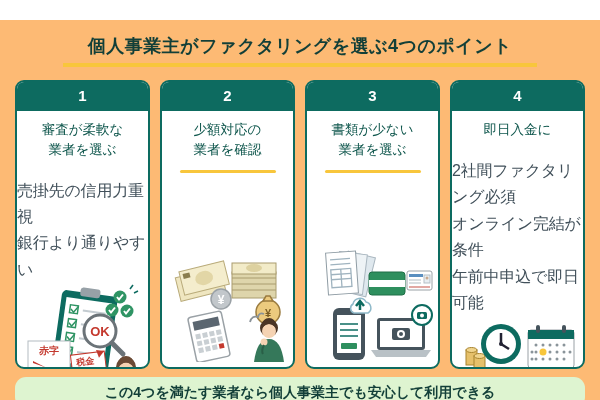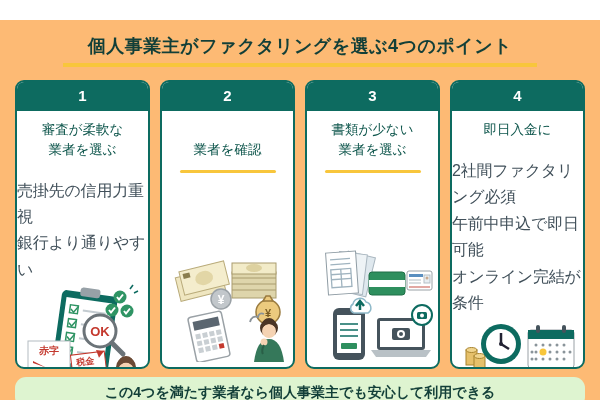--- a/index.html
+++ b/index.html
@@ -143,21 +143,21 @@
             <path d="M99 98 l4 5 l4 -5 z" fill="#fff"></path>
             <circle cx="88" cy="104" r="3.5" fill="#f5d3b3"></circle>
           </g>
         </svg>
       </div>
     </div>
 
     <div class="card">
       <div class="card-header">2</div>
       <div class="card-title">
-        <br>
+        <span>少額対応の</span><br>
         <span>業者を確認</span>
       </div>
       <div class="card-divider"></div>
       <div class="card-illus">
         <svg width="120" height="120" viewBox="0 0 120 120">
 
           <g transform="rotate(-14 32 36)">
             <rect x="8" y="30" width="46" height="24" fill="#efe6c0" stroke="#b9ab7a"></rect>
             <rect x="13" y="25" width="46" height="24" fill="#f4edcd" stroke="#b9ab7a"></rect>
             <ellipse cx="36" cy="37" rx="9" ry="7" fill="#e2d6a6"></ellipse>
@@ -287,22 +287,22 @@
     </div>
 
     <div class="card">
       <div class="card-header">4</div>
       <div class="card-title">
         <span>即日入金に</span><br>
       </div>
       <div class="card-divider"></div>
       <div class="card-body">
         <div>2社間ファクタリング必須</div>
+        <div>オンライン完結が条件</div>
         <div>午前中申込で即日可能</div>
-        <div>オンライン完結が条件</div>
       </div>
       <div class="card-illus">
         <svg width="120" height="120" viewBox="0 0 120 120">
 
           <g>
             <rect x="8" y="34" width="11" height="15" fill="#e6c06a" stroke="#a8842f"></rect>
             <ellipse cx="13.5" cy="34" rx="5.5" ry="2.5" fill="#f0d48d" stroke="#a8842f"></ellipse>
             <rect x="16" y="40" width="11" height="15" fill="#e6c06a" stroke="#a8842f"></rect>
             <ellipse cx="21.5" cy="40" rx="5.5" ry="2.5" fill="#f0d48d" stroke="#a8842f"></ellipse>
           </g>

